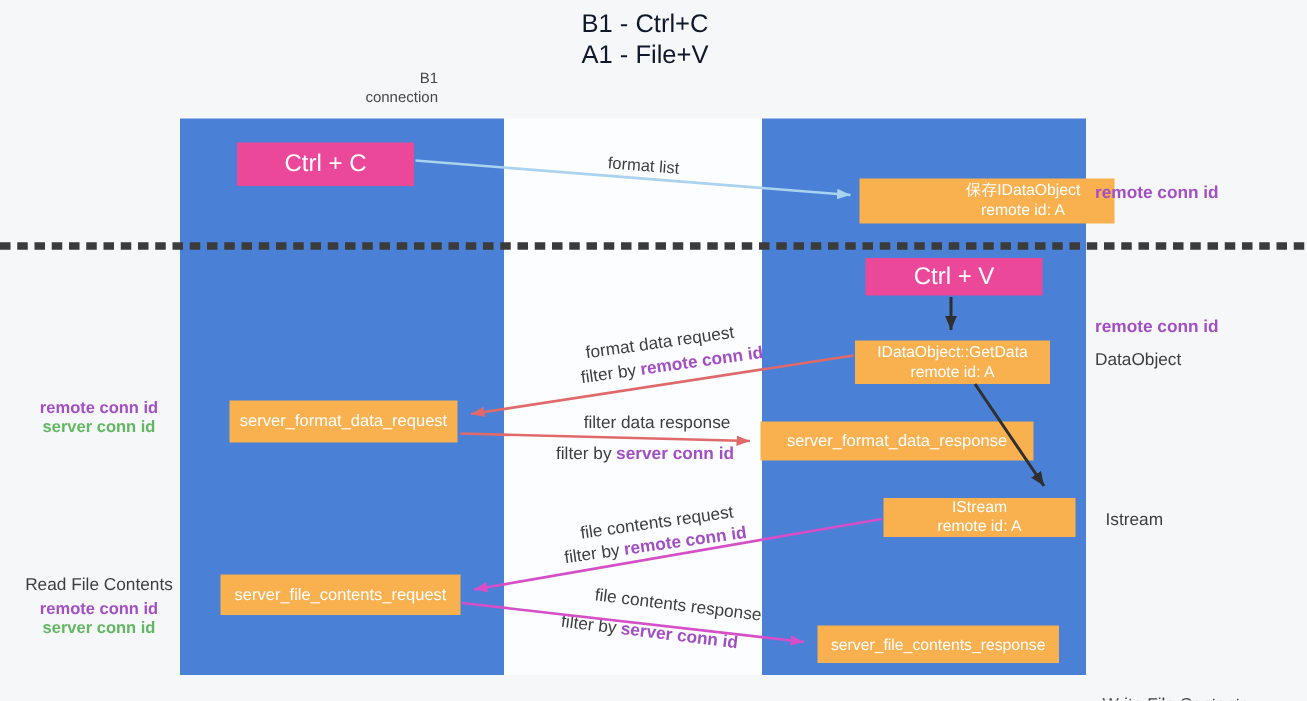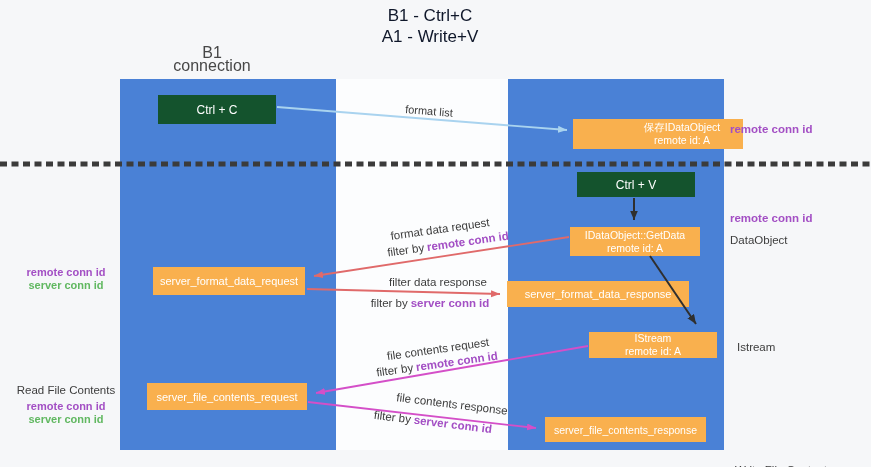--- a/index.html
+++ b/index.html
@@ -3,44 +3,44 @@
 <meta charset="utf-8">
 <style>
   html,body{margin:0;padding:0;}
   body{font-family:"Liberation Sans",sans-serif;background:#f6f7f9;}
   .stage{position:relative;width:871px;height:467px;background:#f6f7f9;overflow:hidden;}
   .midpanel{position:absolute;left:336px;top:79px;width:172px;height:371px;background:#fcfdfe;}
   .lane{position:absolute;top:79px;width:216px;height:371px;background:#4a81d6;}
   .lane.left{left:120px;}
   .lane.right{left:508px;}
   .title{position:absolute;left:280px;top:5px;width:300px;text-align:center;font-size:17px;line-height:21px;color:#0f172a;}
-  .lanehdr{position:absolute;width:160px;text-align:center;top:47px;font-size:16px;line-height:12.5px;color:#474747;}
+  .lanehdr{position:absolute;width:160px;text-align:right;top:47px;font-size:10px;line-height:12.5px;color:#474747;}
   .box{position:absolute;display:flex;flex-direction:column;align-items:center;justify-content:center;color:#fff;text-align:center;white-space:nowrap;}
-  .green{background:#14532d;font-size:12px;}
+  .green{background:#ec4899;font-size:16px;}
   .orange{background:#f9b04e;font-size:11px;}
   .two{font-size:10.5px;line-height:13px;}
   .elabel{position:absolute;font-size:11.5px;color:#3d3d3d;white-space:nowrap;}
   .plabel{font-weight:bold;color:#a34fc4;}
   .glabel{font-weight:bold;color:#61b861;}
   .purple-part{font-weight:bold;color:#a34fc4;margin-left:3px;}
   .sidelab{position:absolute;font-size:11.5px;white-space:nowrap;}
   .dark{color:#3d3d3d;}
   .leftblock{position:absolute;left:8px;width:116px;text-align:center;font-size:11px;line-height:13px;white-space:nowrap;}
   svg.overlay{position:absolute;left:0;top:0;pointer-events:none;z-index:5;}
 </style>
 </head>
 <body>
 
 <div class="stage">
 
   <div class="midpanel"></div>
 
   <div class="title">
     <div>B1 - Ctrl+C</div>
-    <div>A1 - Write+V</div>
+    <div>A1 - File+V</div>
   </div>
 
   <div class="lanehdr" style="left:132px;">
     <div>B1</div>
     <div>connection</div>
   </div>
 
   <div class="lane left"></div>
   <div class="lane right"></div>
 

